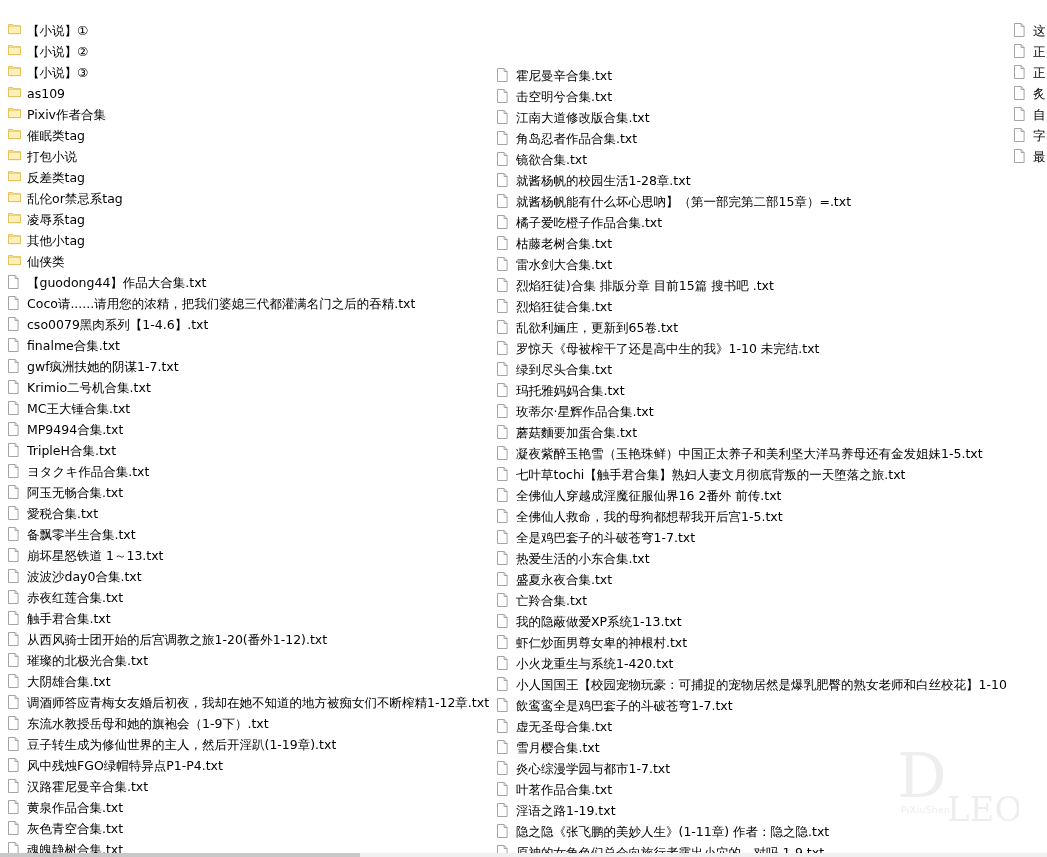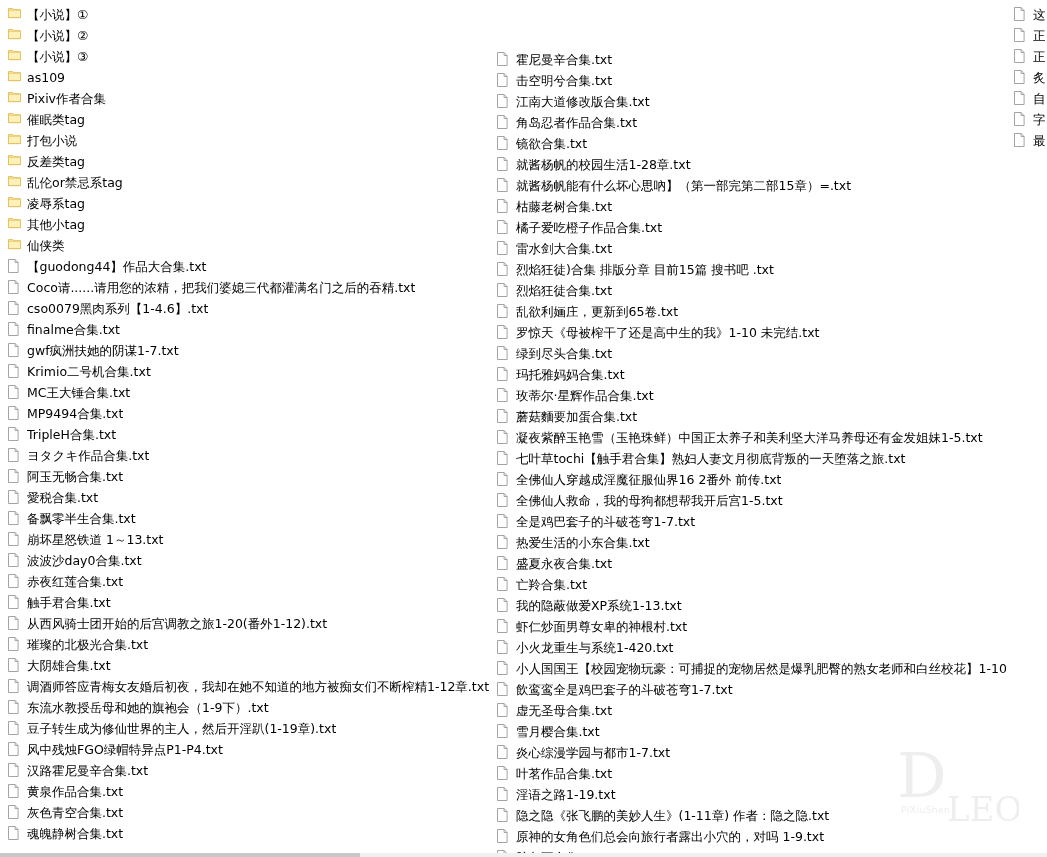--- a/index.html
+++ b/index.html
@@ -19,21 +19,21 @@
   .file-pane {
     position: absolute;
     top: 0;
     left: 0;
     width: 1047px;
     height: 857px;
     display: flex;
     flex-direction: column;
     flex-wrap: wrap;
     align-content: flex-start;
-    padding-top: 4px;
+    padding-top: 20px;
     box-sizing: border-box;
   }
   .col {
     width: 489px;
     display: flex;
     flex-direction: column;
   }
   .col-1 { width: 489px; }
   .col-2 { width: 517px; margin-top: 45px; }
   .col-3 { width: 41px; }
@@ -529,30 +529,30 @@
         </span>
         <span class="label">就酱杨帆能有什么坏心思吶】（第一部完第二部15章）=.txt</span>
       </div>
       <div class="item">
         <span class="icon file">
           <svg width="11" height="14" viewBox="0 0 11 14">
             <path d="M0.5 0.5 h6.6 l3.0 3.0 v10 h-9.6 z" fill="#ffffff" stroke="#9a9a9a" stroke-width="0.9"></path>
             <path d="M7.1 0.5 v3.0 h3.0" fill="none" stroke="#9a9a9a" stroke-width="0.9"></path>
           </svg>
         </span>
+        <span class="label">橘子爱吃橙子作品合集.txt</span>
+      </div>
+      <div class="item">
+        <span class="icon file">
+          <svg width="11" height="14" viewBox="0 0 11 14">
+            <path d="M0.5 0.5 h6.6 l3.0 3.0 v10 h-9.6 z" fill="#ffffff" stroke="#9a9a9a" stroke-width="0.9"></path>
+            <path d="M7.1 0.5 v3.0 h3.0" fill="none" stroke="#9a9a9a" stroke-width="0.9"></path>
+          </svg>
+        </span>
         <span class="label">枯藤老树合集.txt</span>
-      </div>
-      <div class="item">
-        <span class="icon file">
-          <svg width="11" height="14" viewBox="0 0 11 14">
-            <path d="M0.5 0.5 h6.6 l3.0 3.0 v10 h-9.6 z" fill="#ffffff" stroke="#9a9a9a" stroke-width="0.9"></path>
-            <path d="M7.1 0.5 v3.0 h3.0" fill="none" stroke="#9a9a9a" stroke-width="0.9"></path>
-          </svg>
-        </span>
-        <span class="label">橘子爱吃橙子作品合集.txt</span>
       </div>
       <div class="item">
         <span class="icon file">
           <svg width="11" height="14" viewBox="0 0 11 14">
             <path d="M0.5 0.5 h6.6 l3.0 3.0 v10 h-9.6 z" fill="#ffffff" stroke="#9a9a9a" stroke-width="0.9"></path>
             <path d="M7.1 0.5 v3.0 h3.0" fill="none" stroke="#9a9a9a" stroke-width="0.9"></path>
           </svg>
         </span>
         <span class="label">雷水剑大合集.txt</span>
       </div>

